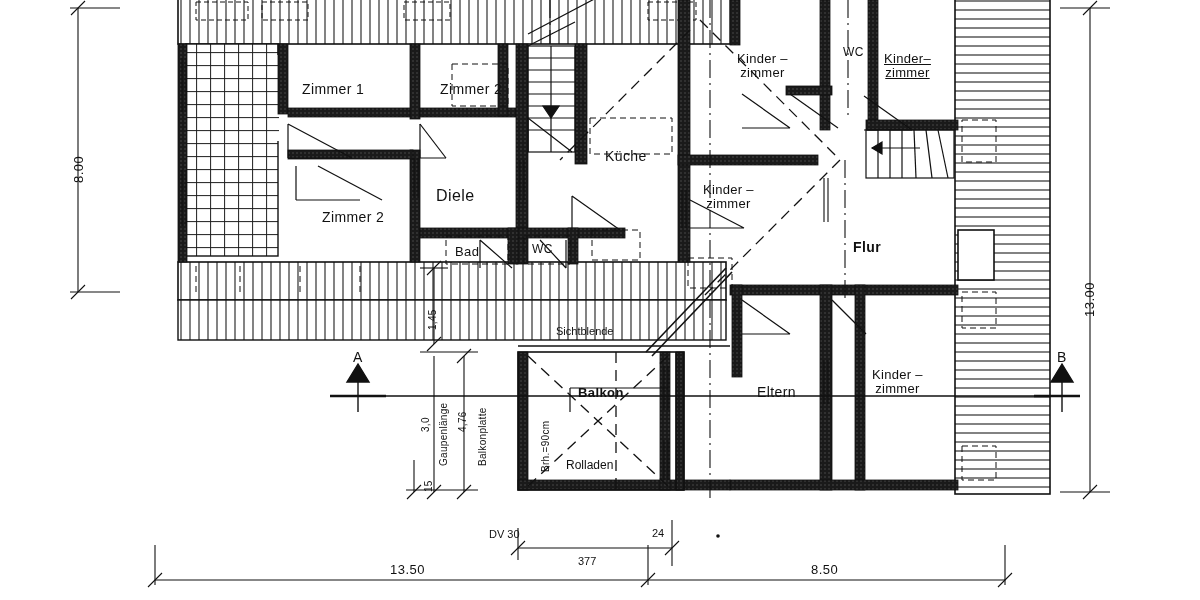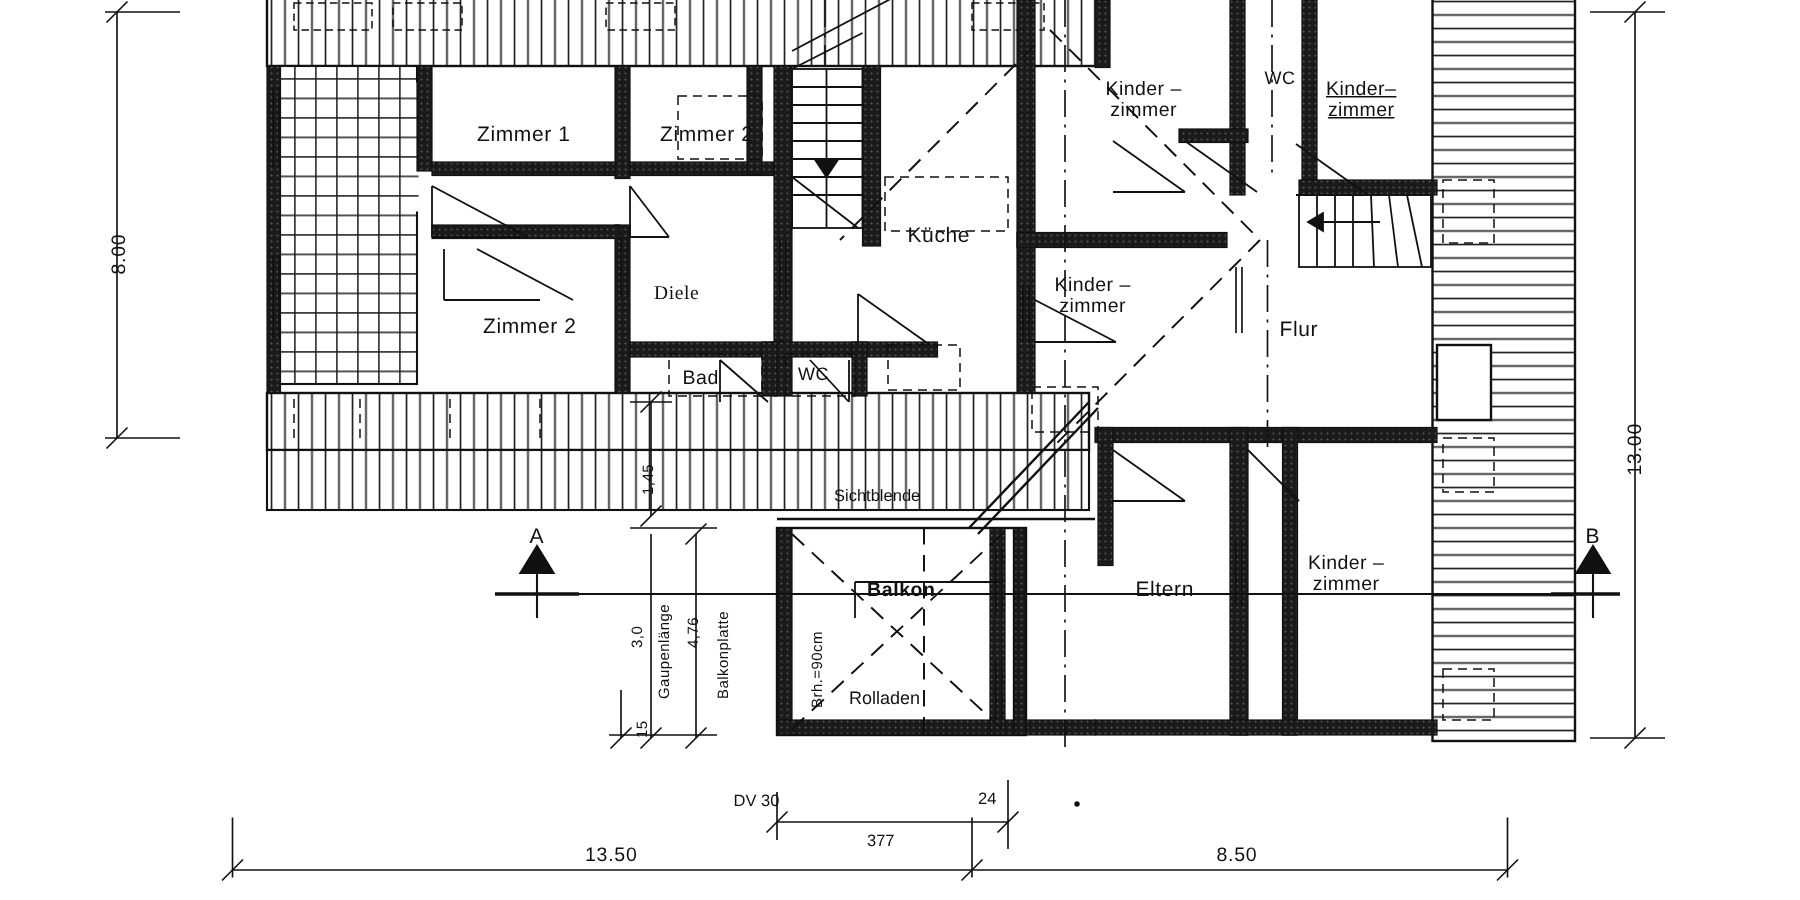--- a/index.html
+++ b/index.html
@@ -241,35 +241,35 @@
       <line x1="1062" y1="372" x2="1062" y2="412"></line>
       <polygon points="358,364 347,382 369,382" fill="#111"></polygon>
       <polygon points="1062,364 1051,382 1073,382" fill="#111"></polygon>
       <line x1="330" y1="396" x2="386" y2="396" stroke-width="2.4"></line>
       <line x1="1034" y1="396" x2="1080" y2="396" stroke-width="2.4"></line>
     </g>
 
     <circle cx="718" cy="536" r="1.8" fill="#111"></circle>
   </svg>
 
-  <div class="lbl room" style="left:318px;top:82px;text-align:center;">Zimmer 1</div>
+  <div class="lbl room" style="left:302px;top:82px;text-align:center;">Zimmer 1</div>
   <div class="lbl room" style="left:440px;top:82px;">Zimmer 2</div>
   <div class="lbl room" style="left:322px;top:210px;">Zimmer 2</div>
-  <div class="lbl room" style="left:436px;top:188px;font-size:13px;font-family:Liberation Serif, serif;">Diele</div>
+  <div class="lbl room" style="left:436px;top:188px;font-size:16px;">Diele</div>
   <div class="lbl room" style="left:455px;top:245px;font-size:13px;">Bad</div>
   <div class="lbl room" style="left:532px;top:243px;font-size:12px;">WC</div>
   <div class="lbl room" style="left:605px;top:149px;">Küche</div>
   <div class="lbl room2" style="left:737px;top:52px;">Kinder –
 zimmer</div>
   <div class="lbl room" style="left:843px;top:46px;font-size:12px;">WC</div>
   <div class="lbl room2" style="left:884px;top:52px;text-decoration:underline;">Kinder–
 zimmer</div>
   <div class="lbl room2" style="left:703px;top:183px;">Kinder –
 zimmer</div>
-  <div class="lbl room" style="left:853px;top:212px;">Flur</div>
+  <div class="lbl room" style="left:853px;top:240px;font-weight:bold;">Flur</div>
   <div class="lbl room" style="left:757px;top:385px;">Eltern</div>
   <div class="lbl room2" style="left:872px;top:368px;">Kinder –
 zimmer</div>
   <div class="lbl room" style="left:578px;top:386px;font-size:13px;font-weight:bold;">Balkon</div>
 
   <div class="lbl small" style="left:556px;top:326px;">Sichtblende</div>
   <div class="lbl small" style="left:566px;top:459px;font-size:12px;">Rolladen</div>
   <div class="lbl tiny rot90" style="left:541px;top:472px;">Brh.=90cm</div>
   <div class="lbl tiny rot90" style="left:439px;top:466px;">Gaupenlänge</div>
   <div class="lbl tiny rot90" style="left:478px;top:466px;">Balkonplatte</div>

